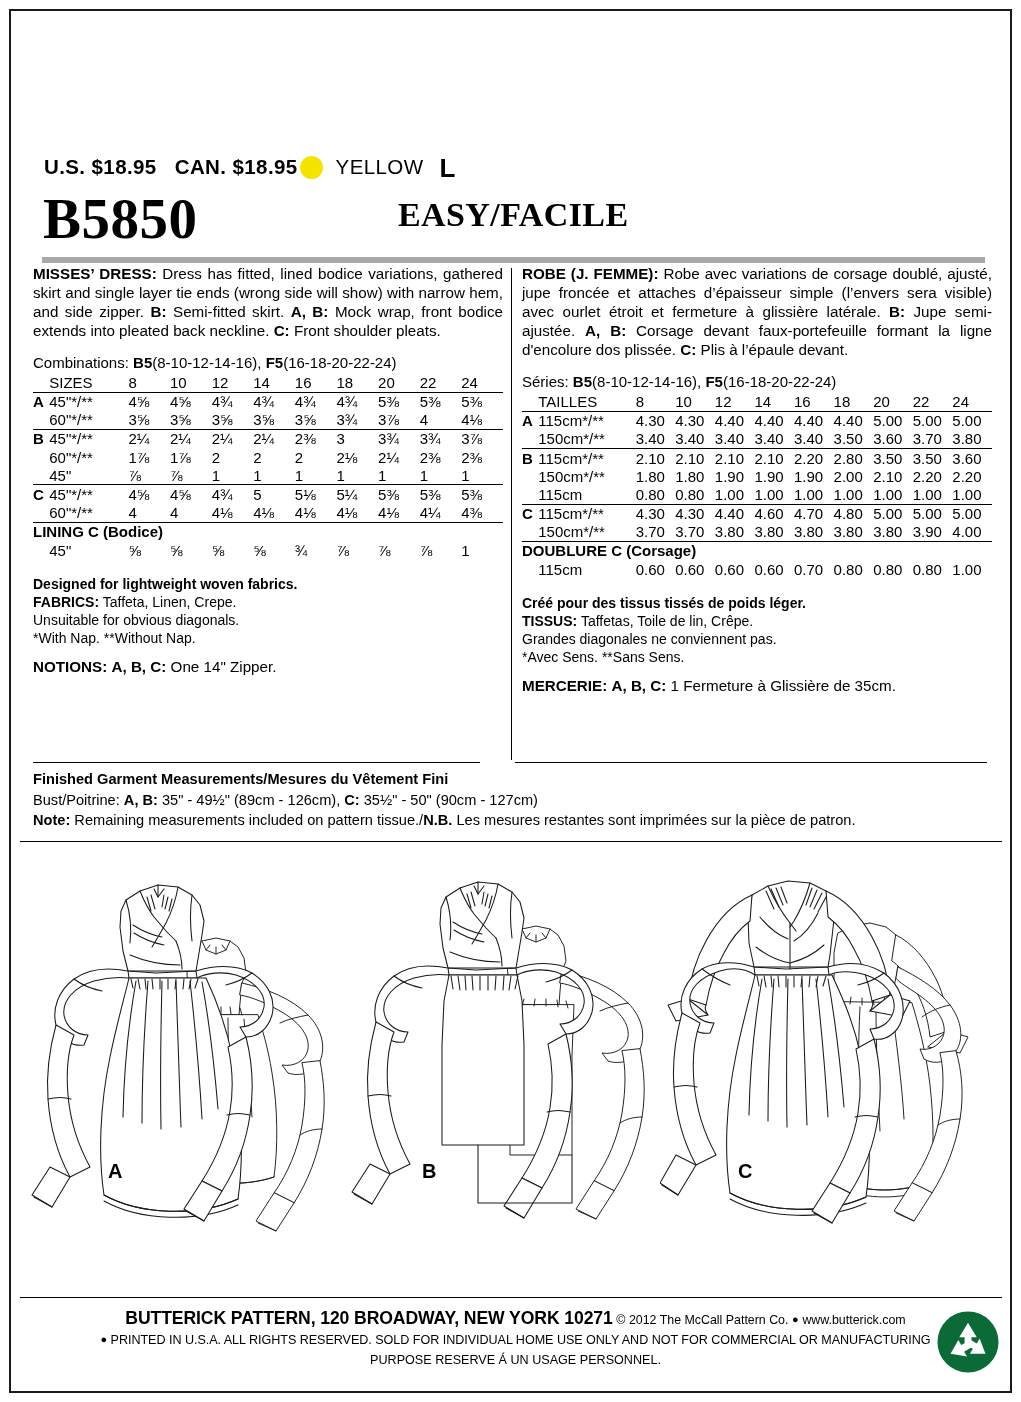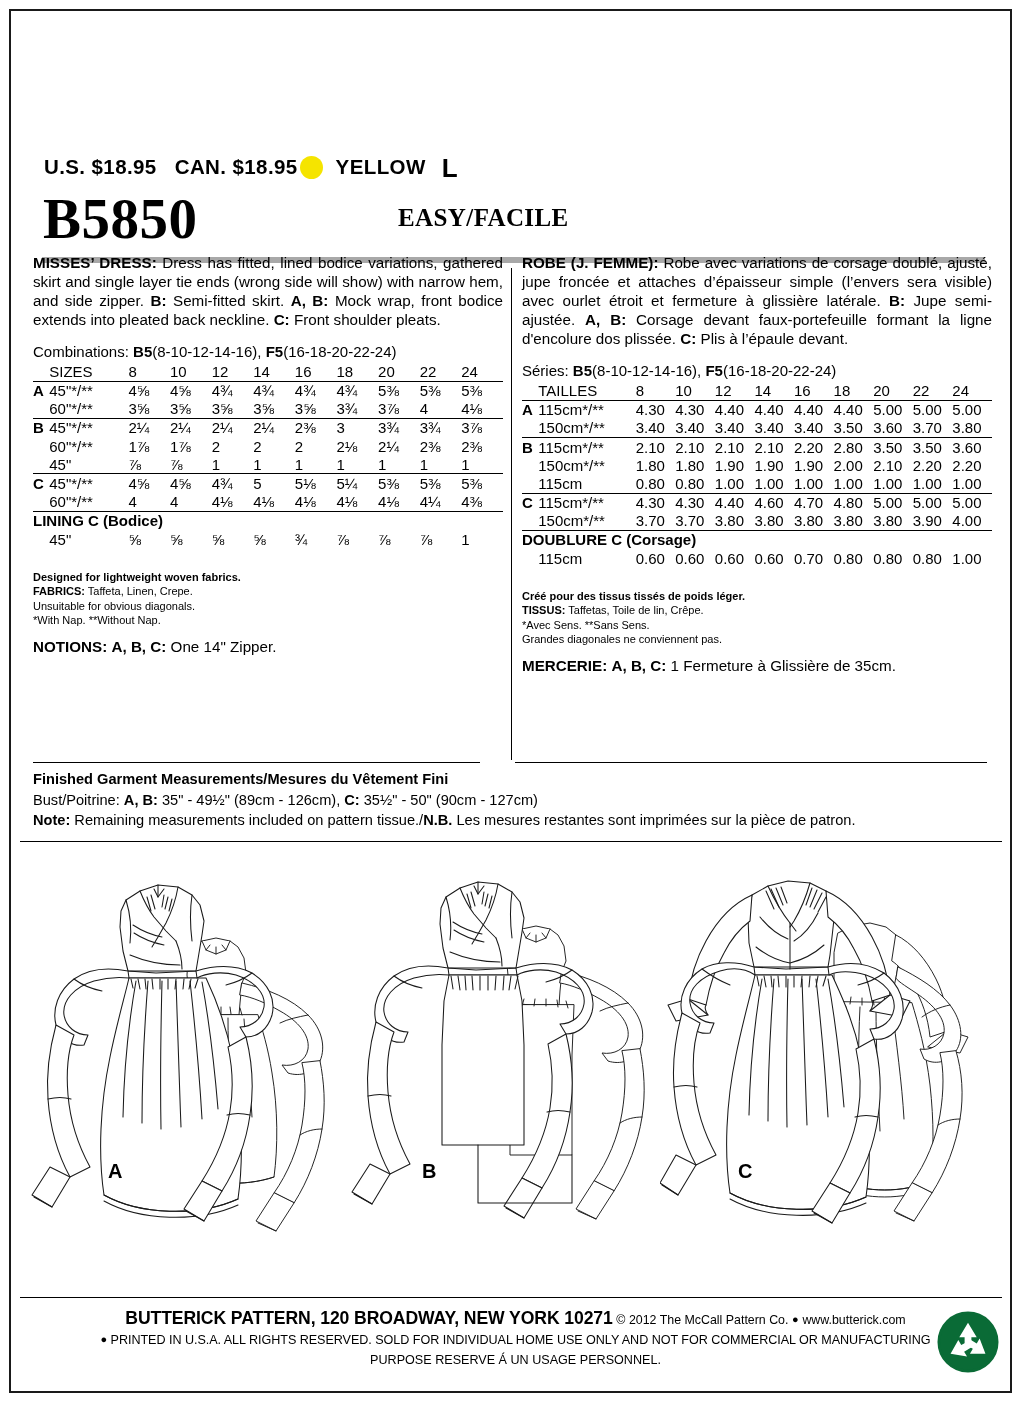--- a/index.html
+++ b/index.html
@@ -54,21 +54,21 @@
   .price-gap { width: 18px; }
   .color-dot {
     width: 23px;
     height: 23px;
     border-radius: 50%;
     background: #f5e400;
     margin: 0 13px 0 2px;
     flex: 0 0 auto;
   }
   .color-name {
-    font-weight: bold;
+    font-weight: normal;
     font-size: 20.5px;
     letter-spacing: 0.4px;
   }
   .size-letter {
     font-weight: bold;
     font-size: 26px;
     margin-left: 16px;
     line-height: 1;
     position: relative;
     top: 1px;
@@ -79,24 +79,24 @@
     top: 190px;
     font-family: Liberation Serif, serif;
     font-weight: bold;
     font-size: 57px;
     letter-spacing: 0.5px;
     line-height: 1;
   }
   .easy-label {
     position: absolute;
     left: 398px;
-    top: 205px;
+    top: 198px;
     font-family: "Liberation Serif", serif;
     font-weight: bold;
-    font-size: 25px;
+    font-size: 34px;
     letter-spacing: 0.4px;
     line-height: 1;
   }
   .gray-rule {
     position: absolute;
     left: 42px;
     top: 257px;
     width: 943px;
     height: 6px;
     background: #a8a8a8;
@@ -139,21 +139,21 @@
     position: absolute;
     left: 20px;
     top: 1297px;
     width: 982px;
     height: 1px;
     background: #000;
   }
 
   .col {
     position: absolute;
-    top: 253px;
+    top: 264px;
     width: 470px;
   }
   .col.left  { left: 33px; }
   .col.right { left: 522px; }
 
   .desc {
     font-size: 15.2px;
     line-height: 1.255;
     text-align: justify;
     margin: 0 0 6px 0;
@@ -198,23 +198,23 @@
   .yard.us col.c0 { width: 16px; }
   .yard.us col.c1 { width: 78px; }
   .yard.us col.cN { width: 41px; }
   
   .yard.met col.c0 { width: 16px; }
   .yard.met col.c1 { width: 96px; }
   .yard.met col.cN { width: 39px; }
 
   
   .fabrics {
-    font-size: 11px;
+    font-size: 14px;
     line-height: 1.29;
-    margin-top: 22px;
+    margin-top: 16px;
   }
   .fabrics .line { white-space: nowrap; }
   .notions {
     font-size: 15.2px;
     margin-top: 11px;
     white-space: nowrap;
   }
 
   
   .measure {
@@ -614,22 +614,22 @@
             <td class="num">0.80</td>
             <td class="num">0.80</td>
             <td class="num">1.00</td>
           </tr>
         </tbody>
     </table>
 
     <div class="fabrics">
       <div class="line"><b>Créé pour des tissus tissés de poids léger.</b></div>
       <div class="line"><b>TISSUS:</b> <span>Taffetas, Toile de lin, Crêpe.</span></div>
+      <div class="line">Grandes diagonales ne conviennent pas.</div>
       <div class="line">*Avec Sens. **Sans Sens.</div>
-      <div class="line">Grandes diagonales ne conviennent pas.</div>
     </div>
 
     <div class="notions">
       <b>MERCERIE:</b>
       <b>A, B, C:</b>
       <span>1 Fermeture à Glissière de 35cm.</span>
     </div>
   </div>
 
   <div class="measure">

